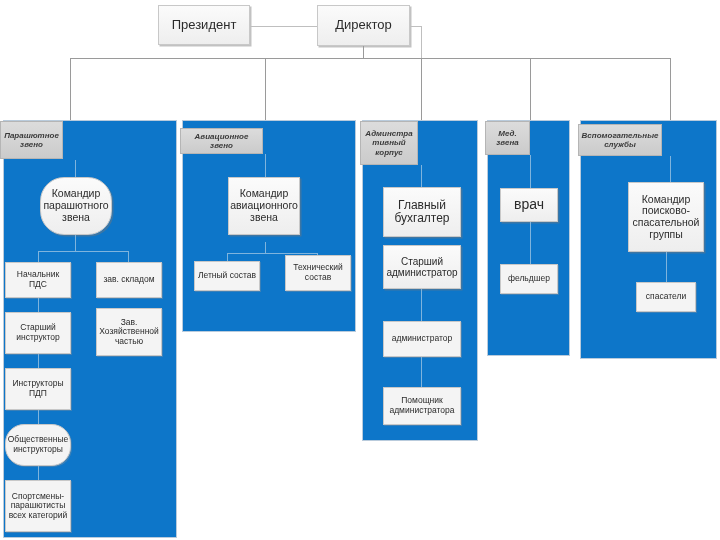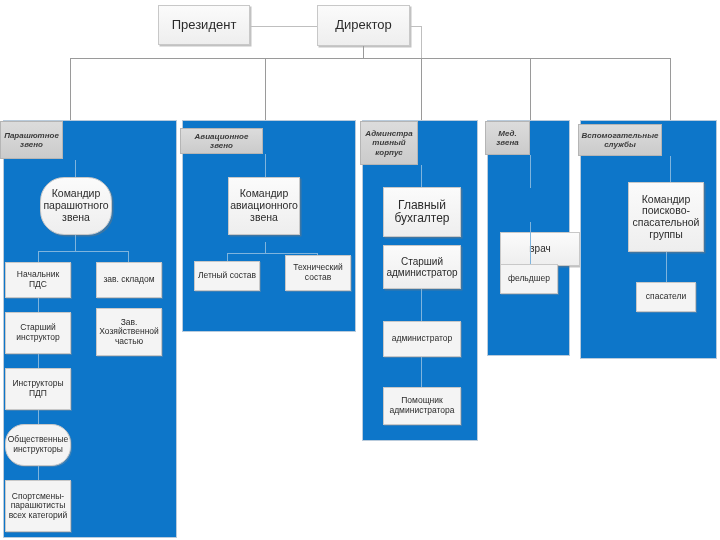--- a/index.html
+++ b/index.html
@@ -146,21 +146,21 @@
   <div class="node plain" style="left:383px;top:321px;width:78px;height:36px;font-size:8.5px;">администратор</div>
 
   <div class="conn v inblue" style="left:421px;top:357px;height:30px;"></div>
   <div class="node plain" style="left:383px;top:387px;width:78px;height:38px;font-size:8.5px;">Помощник администратора</div>
 
   <div class="panel" style="left:487px;top:120px;width:83px;height:236px;"></div>
 
   <div class="panel-tag" style="left:485px;top:121px;width:45px;height:34px;font-size:8px;">Мед. звена</div>
 
   <div class="conn v inblue" style="left:530px;top:155px;height:33px;"></div>
-  <div class="node" style="left:500px;top:188px;width:80px;height:34px;font-size:10px;margin-top:44px;">врач</div>
+  <div class="node" style="left:500px;top:188px;width:58px;height:34px;font-size:14px;">врач</div>
 
   <div class="conn v inblue" style="left:530px;top:222px;height:42px;"></div>
   <div class="node plain" style="left:500px;top:264px;width:58px;height:30px;font-size:8.5px;">фельдшер</div>
 
   <div class="panel" style="left:580px;top:120px;width:137px;height:239px;"></div>
 
   <div class="panel-tag" style="left:578px;top:124px;width:84px;height:32px;font-size:8px;">Вспомогательные службы</div>
 
   <div class="conn v inblue" style="left:670px;top:156px;height:26px;"></div>
   <div class="node" style="left:628px;top:182px;width:76px;height:70px;font-size:10.5px;">Командир поисково-спасательной группы</div>

